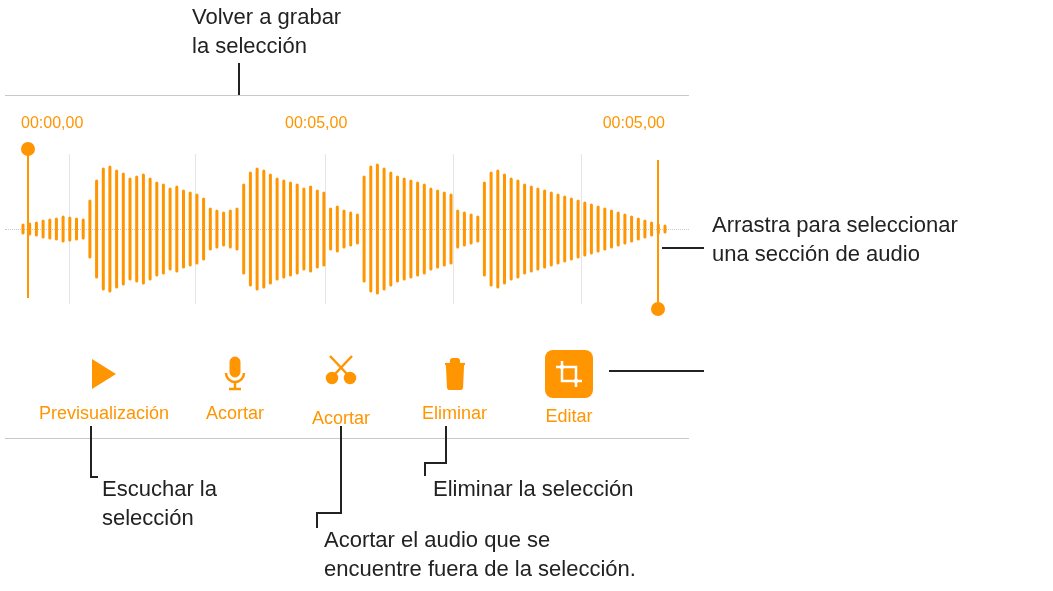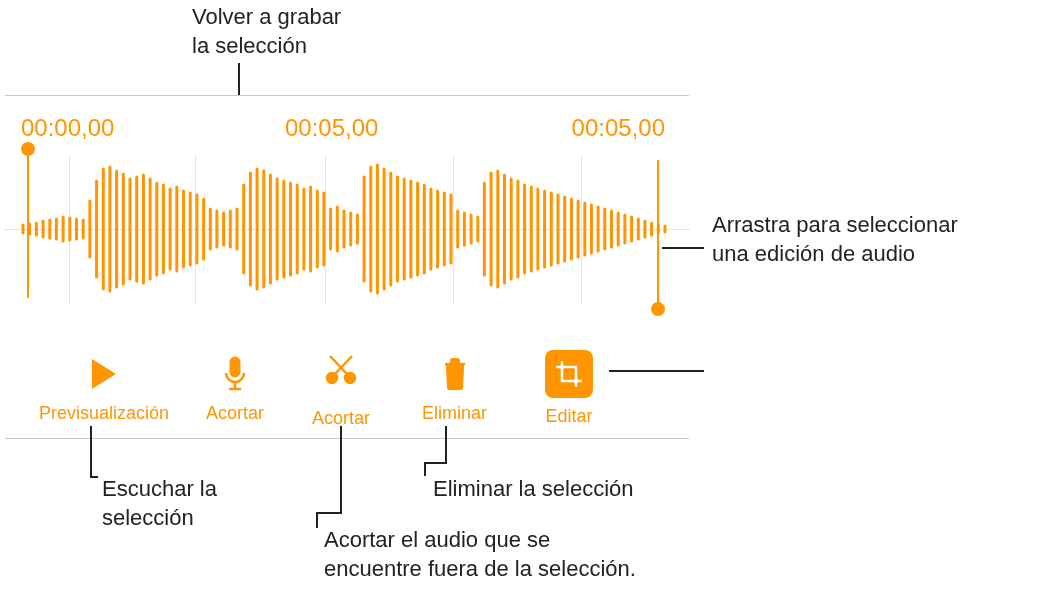--- a/index.html
+++ b/index.html
@@ -12,21 +12,21 @@
   .audio-panel {
     position: absolute;
     left: 5px; top: 95px;
     width: 684px; height: 344px;
     border-top: 1px solid #c8c8c8;
     border-bottom: 1px solid #c8c8c8;
     background: #fff;
     overflow: visible;
   }
   .timecodes { position:absolute; top:18px; left:0; right:0; height:28px; }
-  .tc { position: absolute; font-size: 24px; color: #ff9500; font-weight: 400; }
+  .tc { position: absolute; font-size: 16px; color: #ff9500; font-weight: 400; }
 
   .waveform-area {
     position: absolute;
     left: 0; right: 0; top: 58px; height: 150px;
   }
   .gridline { position:absolute; top:0; bottom:0; width:1px; background:#e5e5e5; }
   .centerline { position:absolute; left:0; right:0; top:50%; height:0; border-top:1px dotted #c9c9c9; }
 
   .sel-handle {
     position:absolute; width:2px; background:#ff9500;
@@ -256,21 +256,21 @@
             <circle cx="23" cy="23" r="2.2" fill="#fff" stroke="none"></circle>
           </svg>
         </div>
         <span>Editar</span>
       </div>
 
     </div>
   </div>
 
   <div class="callout" style="left:712px; top:211px; white-space:pre;">Arrastra para seleccionar
-una edición de audio</div>
+una sección de audio</div>
   <div class="callout-line" style="left:662px; top:247px; width:42px; height:2px;"></div>
 
   <div class="callout-line" style="left:609px; top:370px; width:95px; height:2px;"></div>
 
   <div class="callout" style="left:102px; top:475px; white-space:pre;">Escuchar la
 selección</div>
   <div class="callout-line" style="left:90px; top:426px; width:2px; height:50px;"></div>
   <div class="callout-line" style="left:90px; top:476px; width:8px; height:2px;"></div>
 
   <div class="callout" style="left:433px; top:475px;">Eliminar la selección</div>

